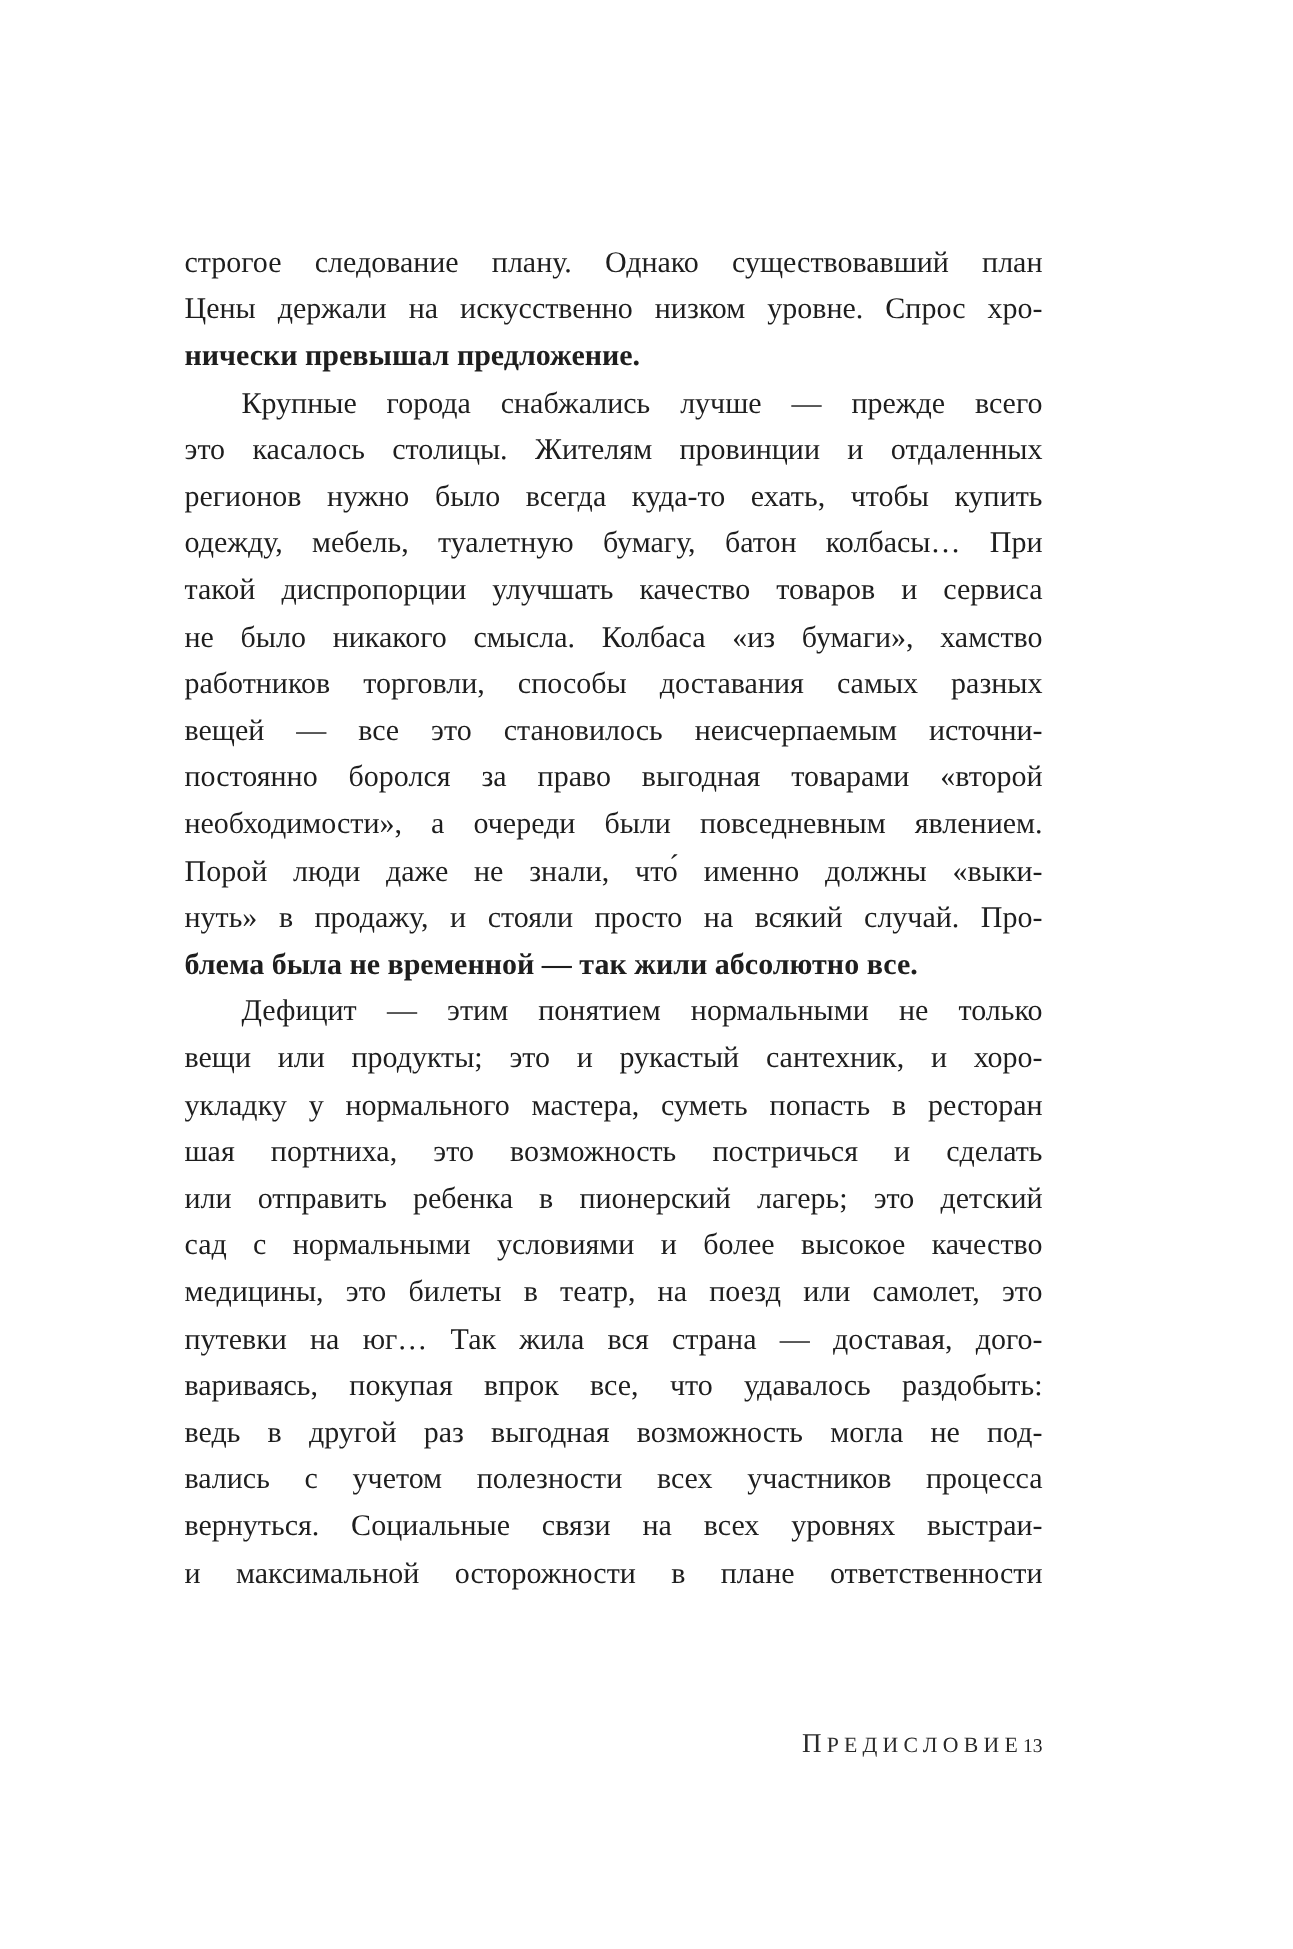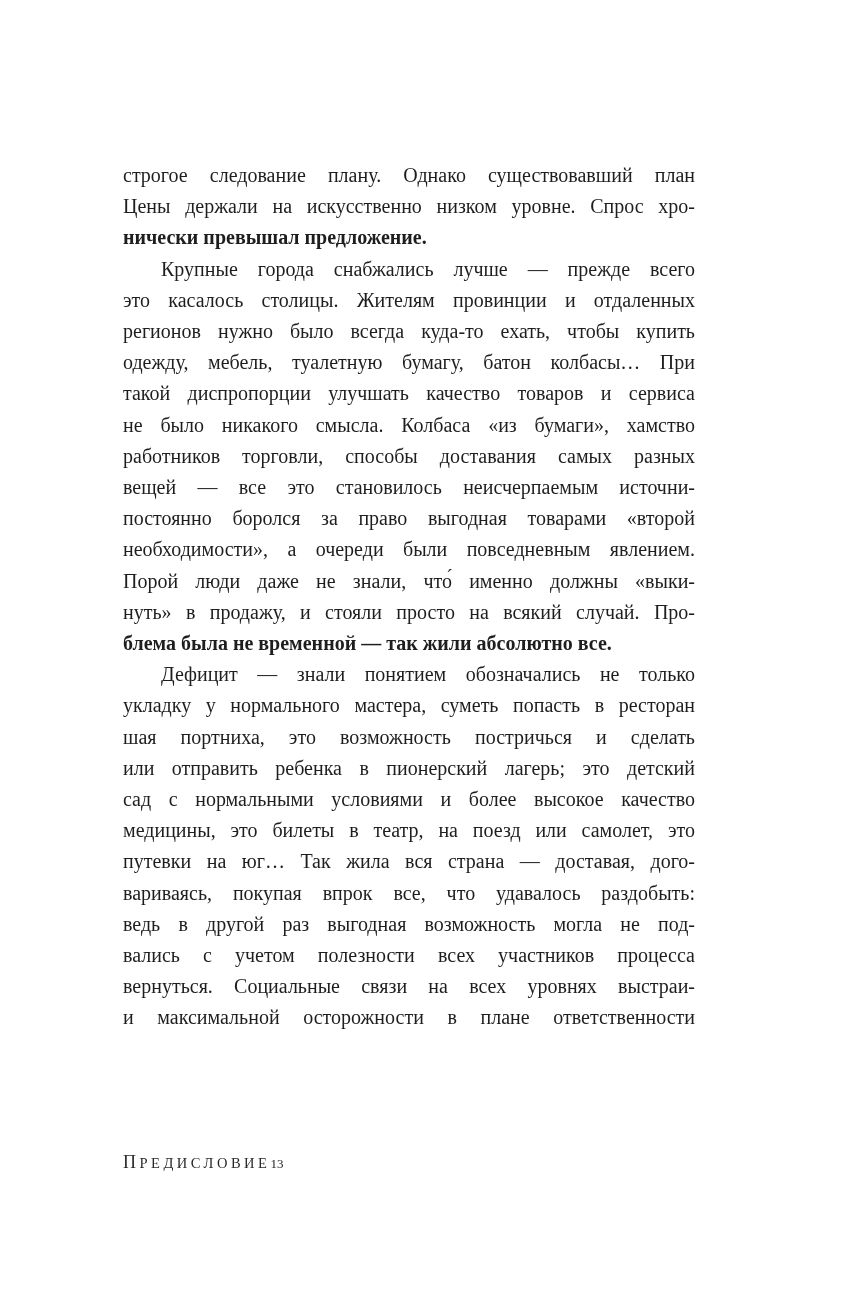--- a/index.html
+++ b/index.html
@@ -40,21 +40,21 @@
     text-align: center;
     text-align-last: left;
     font-weight: bold;
   }
   .footer {
     position: absolute;
     left: 123px;
     top: 1152px;
     width: 572px;
     display: flex;
-    justify-content: flex-start;
+    justify-content: flex-end;
     align-items: baseline;
   }
   .footer-section {
     font-size: 14.5px;
     letter-spacing: 3.5px;
     text-transform: uppercase;
     color: #2a2a2a;
   }
   .footer-section::first-letter {
     font-size: 18px;
@@ -85,21 +85,22 @@
         <div class="line">не было никакого смысла. Колбаса «из бумаги», хамство</div>
         <div class="line">работников торговли, способы доставания самых разных</div>
         <div class="line">вещей — все это становилось неисчерпаемым источни-</div>
         <div class="line">постоянно боролся за право выгодная товарами «второй</div>
         <div class="line">необходимости», а очереди были повседневным явлением.</div>
         <div class="line">Порой люди даже не знали, что́ именно должны «выки-</div>
         <div class="line">нуть» в продажу, и стояли просто на всякий случай. Про-</div>
         <div class="line last">блема была не временной — так жили абсолютно все.</div>
       </div>
       <div class="paragraph indent">
-        <div class="line">Дефицит — знали понятием обозначались не только</div>
+        <div class="line">Дефицит — этим понятием нормальными не только</div>
+        <div class="line">вещи или продукты; это и рукастый сантехник, и хоро-</div>
         <div class="line">укладку у нормального мастера, суметь попасть в ресторан</div>
         <div class="line">шая портниха, это возможность постричься и сделать</div>
         <div class="line">или отправить ребенка в пионерский лагерь; это детский</div>
         <div class="line">сад с нормальными условиями и более высокое качество</div>
         <div class="line">медицины, это билеты в театр, на поезд или самолет, это</div>
         <div class="line">путевки на юг… Так жила вся страна — доставая, дого-</div>
         <div class="line">вариваясь, покупая впрок все, что удавалось раздобыть:</div>
         <div class="line">ведь в другой раз выгодная возможность могла не под-</div>
         <div class="line">вались с учетом полезности всех участников процесса</div>
         <div class="line">вернуться. Социальные связи на всех уровнях выстраи-</div>

